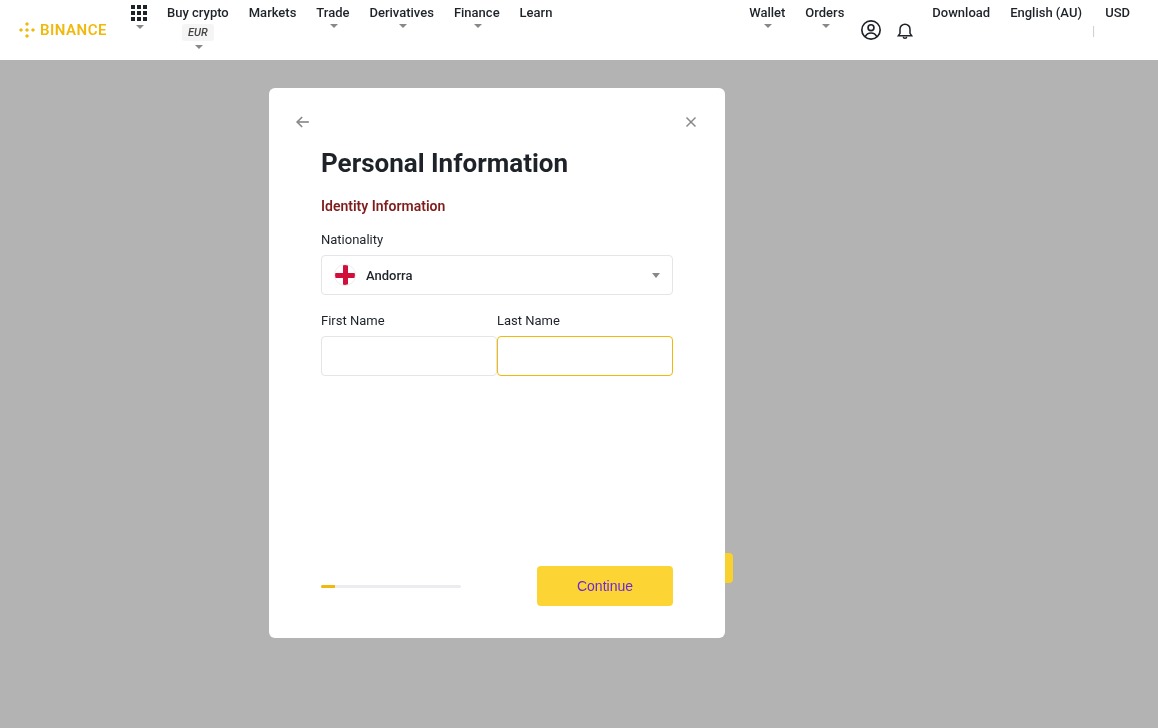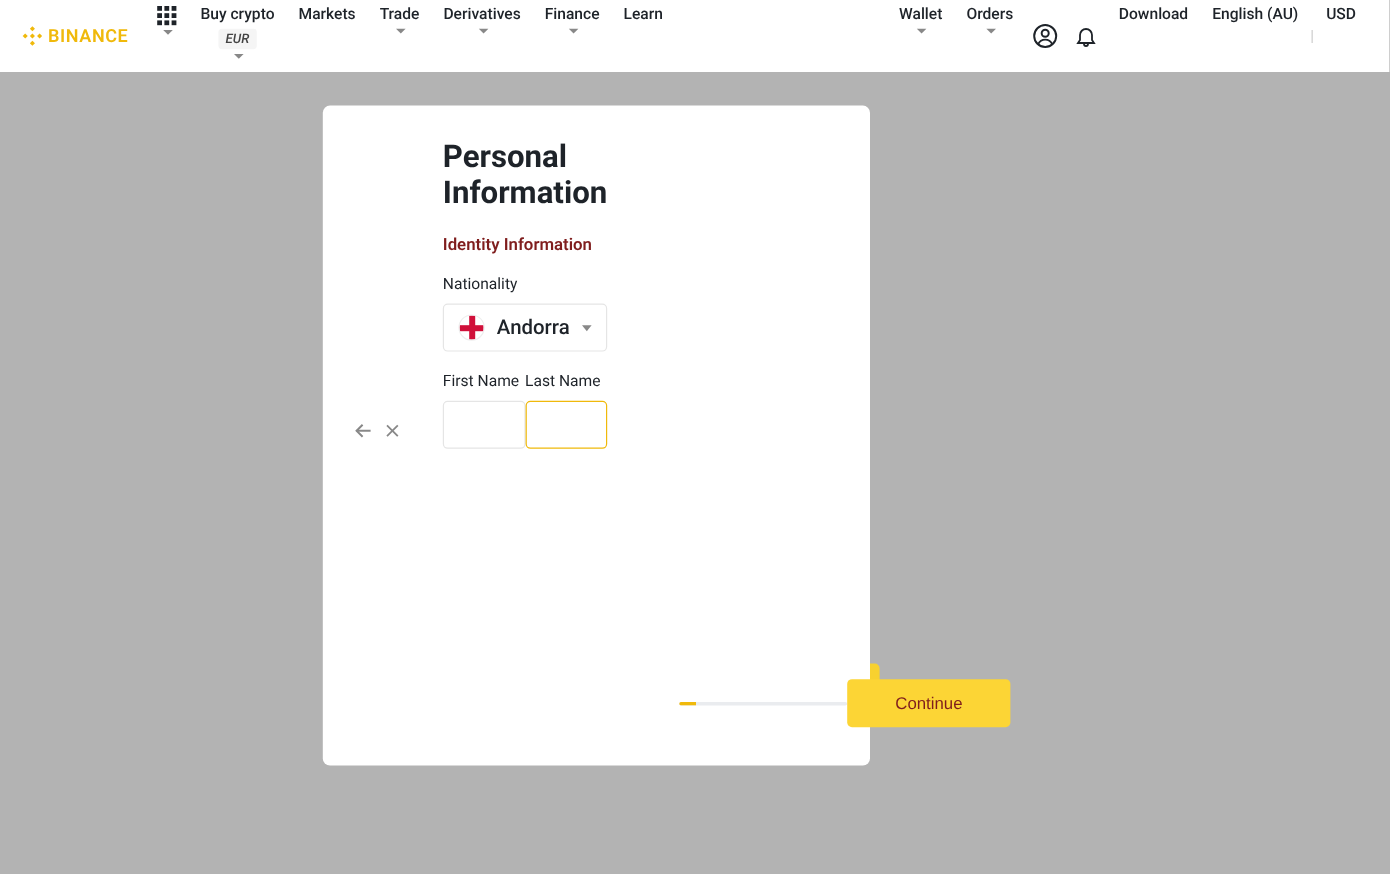--- a/index.html
+++ b/index.html
@@ -96,21 +96,21 @@
     }
     .modal {
       position: absolute;
       top: 88px;
       left: 269px;
       width: 456px;
       background: #fff;
       border-radius: 6px;
       padding: 22px;
       display: flex;
-      flex-direction: row;
+      flex-direction: column;
       min-height: 550px;
     }
     .modal-header {
       display: flex;
       justify-content: space-between;
       align-items: center;
       margin-bottom: 8px;
     }
     .icon-btn {
       cursor: pointer;
@@ -176,21 +176,21 @@
       background: #d0103a;
     }
     .flag-cross-h {
       position:absolute;
       height: 5px;
       width: 100%;
       background: #d0103a;
     }
     .select-value {
       flex: 1;
-      font-size: 17px;
+      font-size: 13px;
       color: #1e2329;
       font-weight: 500;
     }
     .select-caret {
       width: 0;
       height: 0;
       border-left: 4px solid transparent;
       border-right: 4px solid transparent;
       border-top: 5px solid #888;
     }
@@ -245,21 +245,21 @@
       background: #f0b90b;
     }
     .continue-btn {
       background: #fcd535;
       border: none;
       padding: 0 40px;
       height: 40px;
       border-radius: 4px;
       font-size: 14px;
       font-weight: 500;
-      color: #7f1d1d;
+      color: #6d28d9;
       cursor: pointer;
     }
     .bg-yellow-stub {
       position: absolute;
       top: 553px;
       left: 725px;
       width: 8px;
       height: 30px;
       background: #f8d12f;
       border-radius: 0 4px 4px 0;

